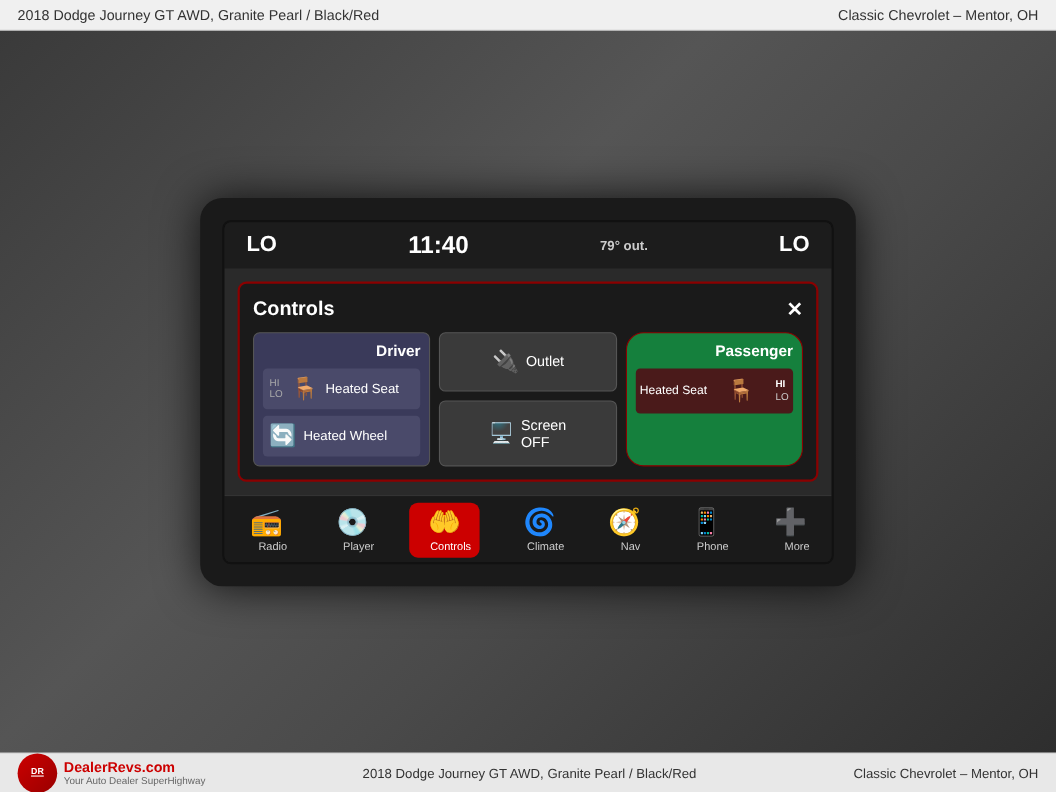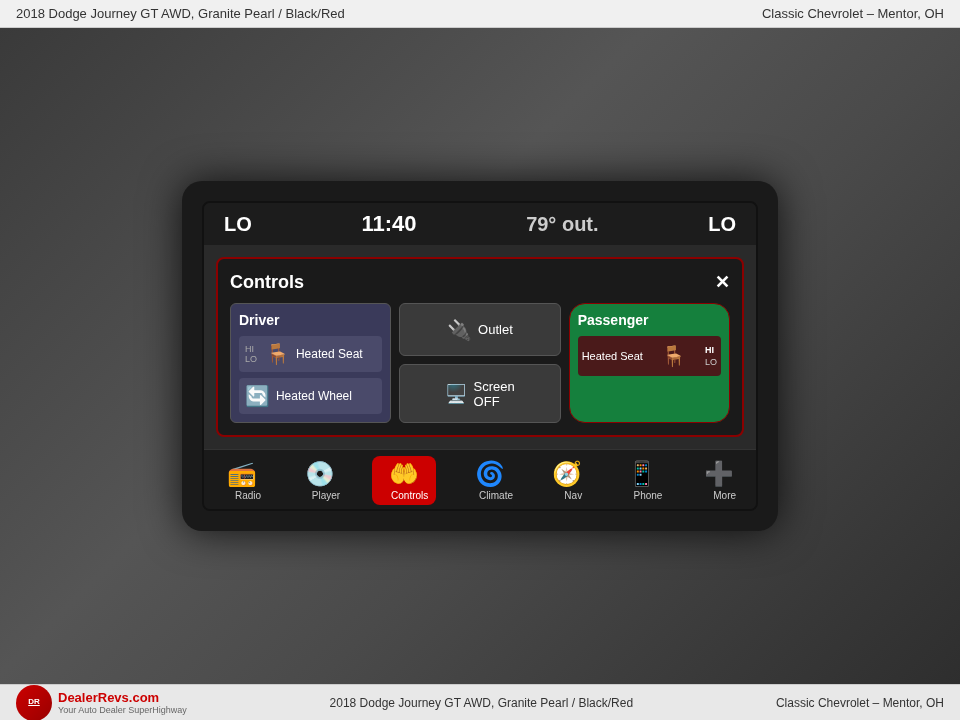--- a/index.html
+++ b/index.html
@@ -60,21 +60,21 @@
       display: flex;
       align-items: center;
       justify-content: space-between;
       padding: 8px 20px;
       color: #fff;
       font-size: 18px;
       font-weight: bold;
     }
     .status-lo { font-size: 20px; font-weight: bold; color: #fff; }
     .status-time { font-size: 22px; font-weight: bold; color: #fff; }
-    .status-temp { font-size: 20px; color: #ccc; }
+    .status-temp { font-size: 12px; color: #ccc; }
 
     
     .controls-panel {
       background: #2a2a2a;
       margin: 0;
       padding: 12px;
     }
 
     .controls-card {
       background: #1a1a1a;
@@ -117,21 +117,21 @@
       grid-row: 1 / 3;
       background: #3a3a5a;
       border: 1px solid #555;
       border-radius: 6px;
       padding: 8px;
     }
     .section-title {
       color: #fff;
       font-size: 14px;
       font-weight: bold;
-      text-align: left;
+      text-align: right;
       margin-bottom: 8px;
     }
     .control-item {
       display: flex;
       align-items: center;
       gap: 6px;
       padding: 6px;
       background: #4a4a6a;
       border-radius: 4px;
       margin-bottom: 6px;

